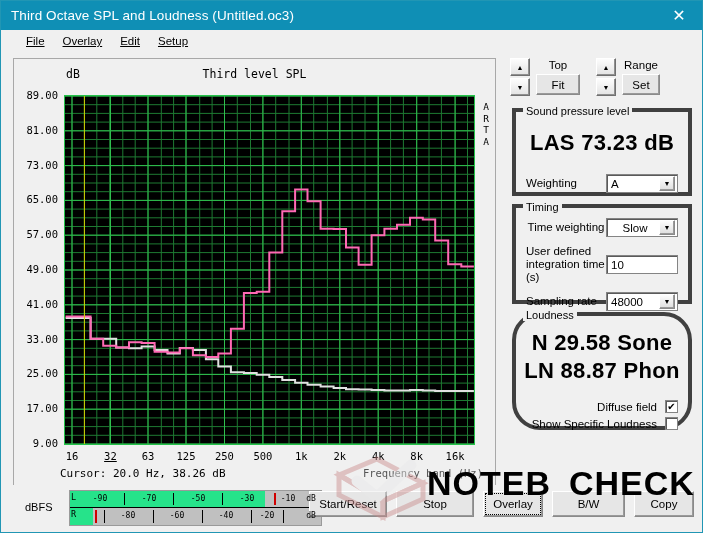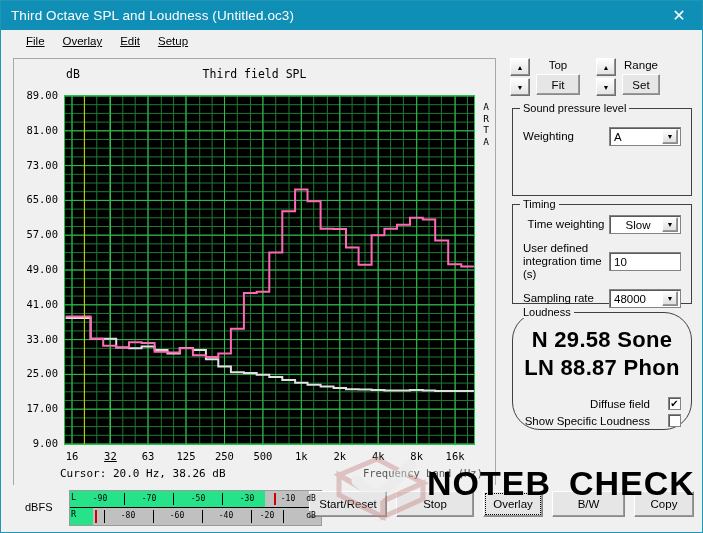--- a/index.html
+++ b/index.html
@@ -125,21 +125,21 @@
     border:1px solid #8a8a8a;
     border-top-color:#ffffff;border-left-color:#ffffff;
     box-shadow:inset -1px -1px 0 #9a9a9a;
     font-size:11.5px;color:#000;
     display:flex;align-items:center;justify-content:center;
     box-sizing:border-box;cursor:default;
     font-family:"Liberation Sans",sans-serif;
   }
   .grp{
     position:relative;margin:8px 6px 0 6px;
-    border:1px solid #404040;
+    border:4px solid #404040;
     box-sizing:border-box;
     background:#f0f0f0;
   }
   .grp > .legend{
     position:absolute;top:-7px;left:7px;background:#f0f0f0;
     padding:0 3px;font-size:11px;color:#000;
   }
   .bigval{
     text-align:center;font-size:22px;font-weight:bold;color:#000;
     font-family:"Liberation Sans",sans-serif;letter-spacing:.3px;
@@ -169,21 +169,21 @@
   .textbox{
     width:72px;height:19px;background:#fff;border:1px solid #848484;
     box-shadow:inset 1px 1px 0 #5a5a5a;
     box-sizing:border-box;display:flex;align-items:center;
     font-size:11.5px;color:#000;padding-left:4px;
   }
   .chk-row{
     display:flex;align-items:center;justify-content:flex-end;
     margin:4px 10px 4px 10px;
   }
-  .chk-lbl{font-size:11.5px;color:#000;margin-right:18px;}
+  .chk-lbl{font-size:11.5px;color:#000;margin-right:8px;}
   .chkbox{
     width:13px;height:13px;background:#fff;border:1px solid #848484;
     box-shadow:inset 1px 1px 0 #5a5a5a;box-sizing:border-box;
     display:flex;align-items:center;justify-content:center;
     font-size:10px;color:#000;line-height:1;
   }
   
   .bottom{
     position:absolute;left:0;right:0;bottom:0;height:47px;background:#f0f0f0;
   }
@@ -239,21 +239,21 @@
     <div class="menuitem"><u>File</u></div>
     <div class="menuitem"><u>Overlay</u></div>
     <div class="menuitem"><u>Edit</u></div>
     <div class="menuitem"><u>Setup</u></div>
   </div>
 
   <div class="body-area">
 
     <div class="chart-frame">
       <div class="db-label">dB</div>
-      <div class="chart-title">Third field SPL</div>
+      <div class="chart-title">Third level SPL</div>
 
       <div class="ylabels" id="ylabels">
           <span style="top: 6px;">89.00</span>
           <span style="top: 40.8px;">81.00</span>
           <span style="top: 75.6px;">73.00</span>
           <span style="top: 110.4px;">65.00</span>
           <span style="top: 145.2px;">57.00</span>
           <span style="top: 180px;">49.00</span>
           <span style="top: 214.8px;">41.00</span>
           <span style="top: 249.6px;">33.00</span>
@@ -411,20 +411,21 @@
           </div>
           <div class="spin-col">
             <span class="spin-lbl">Range</span>
             <div class="w95btn" style="width:38px;height:21px;">Set</div>
           </div>
         </div>
       </div>
 
       <div class="grp" style="height:88px;">
         <span class="legend">Sound pressure level</span>
+        <div class="bigval" style="margin-top:18px;">LAS 73.23 dB</div>
         <div class="field-row" style="margin-top:18px;">
           <span class="field-lbl">Weighting</span>
           <div class="combo">
             <span class="val">A</span>
             <span class="arrow">▼</span>
           </div>
         </div>
       </div>
 
       <div class="grp" style="height:100px;">

